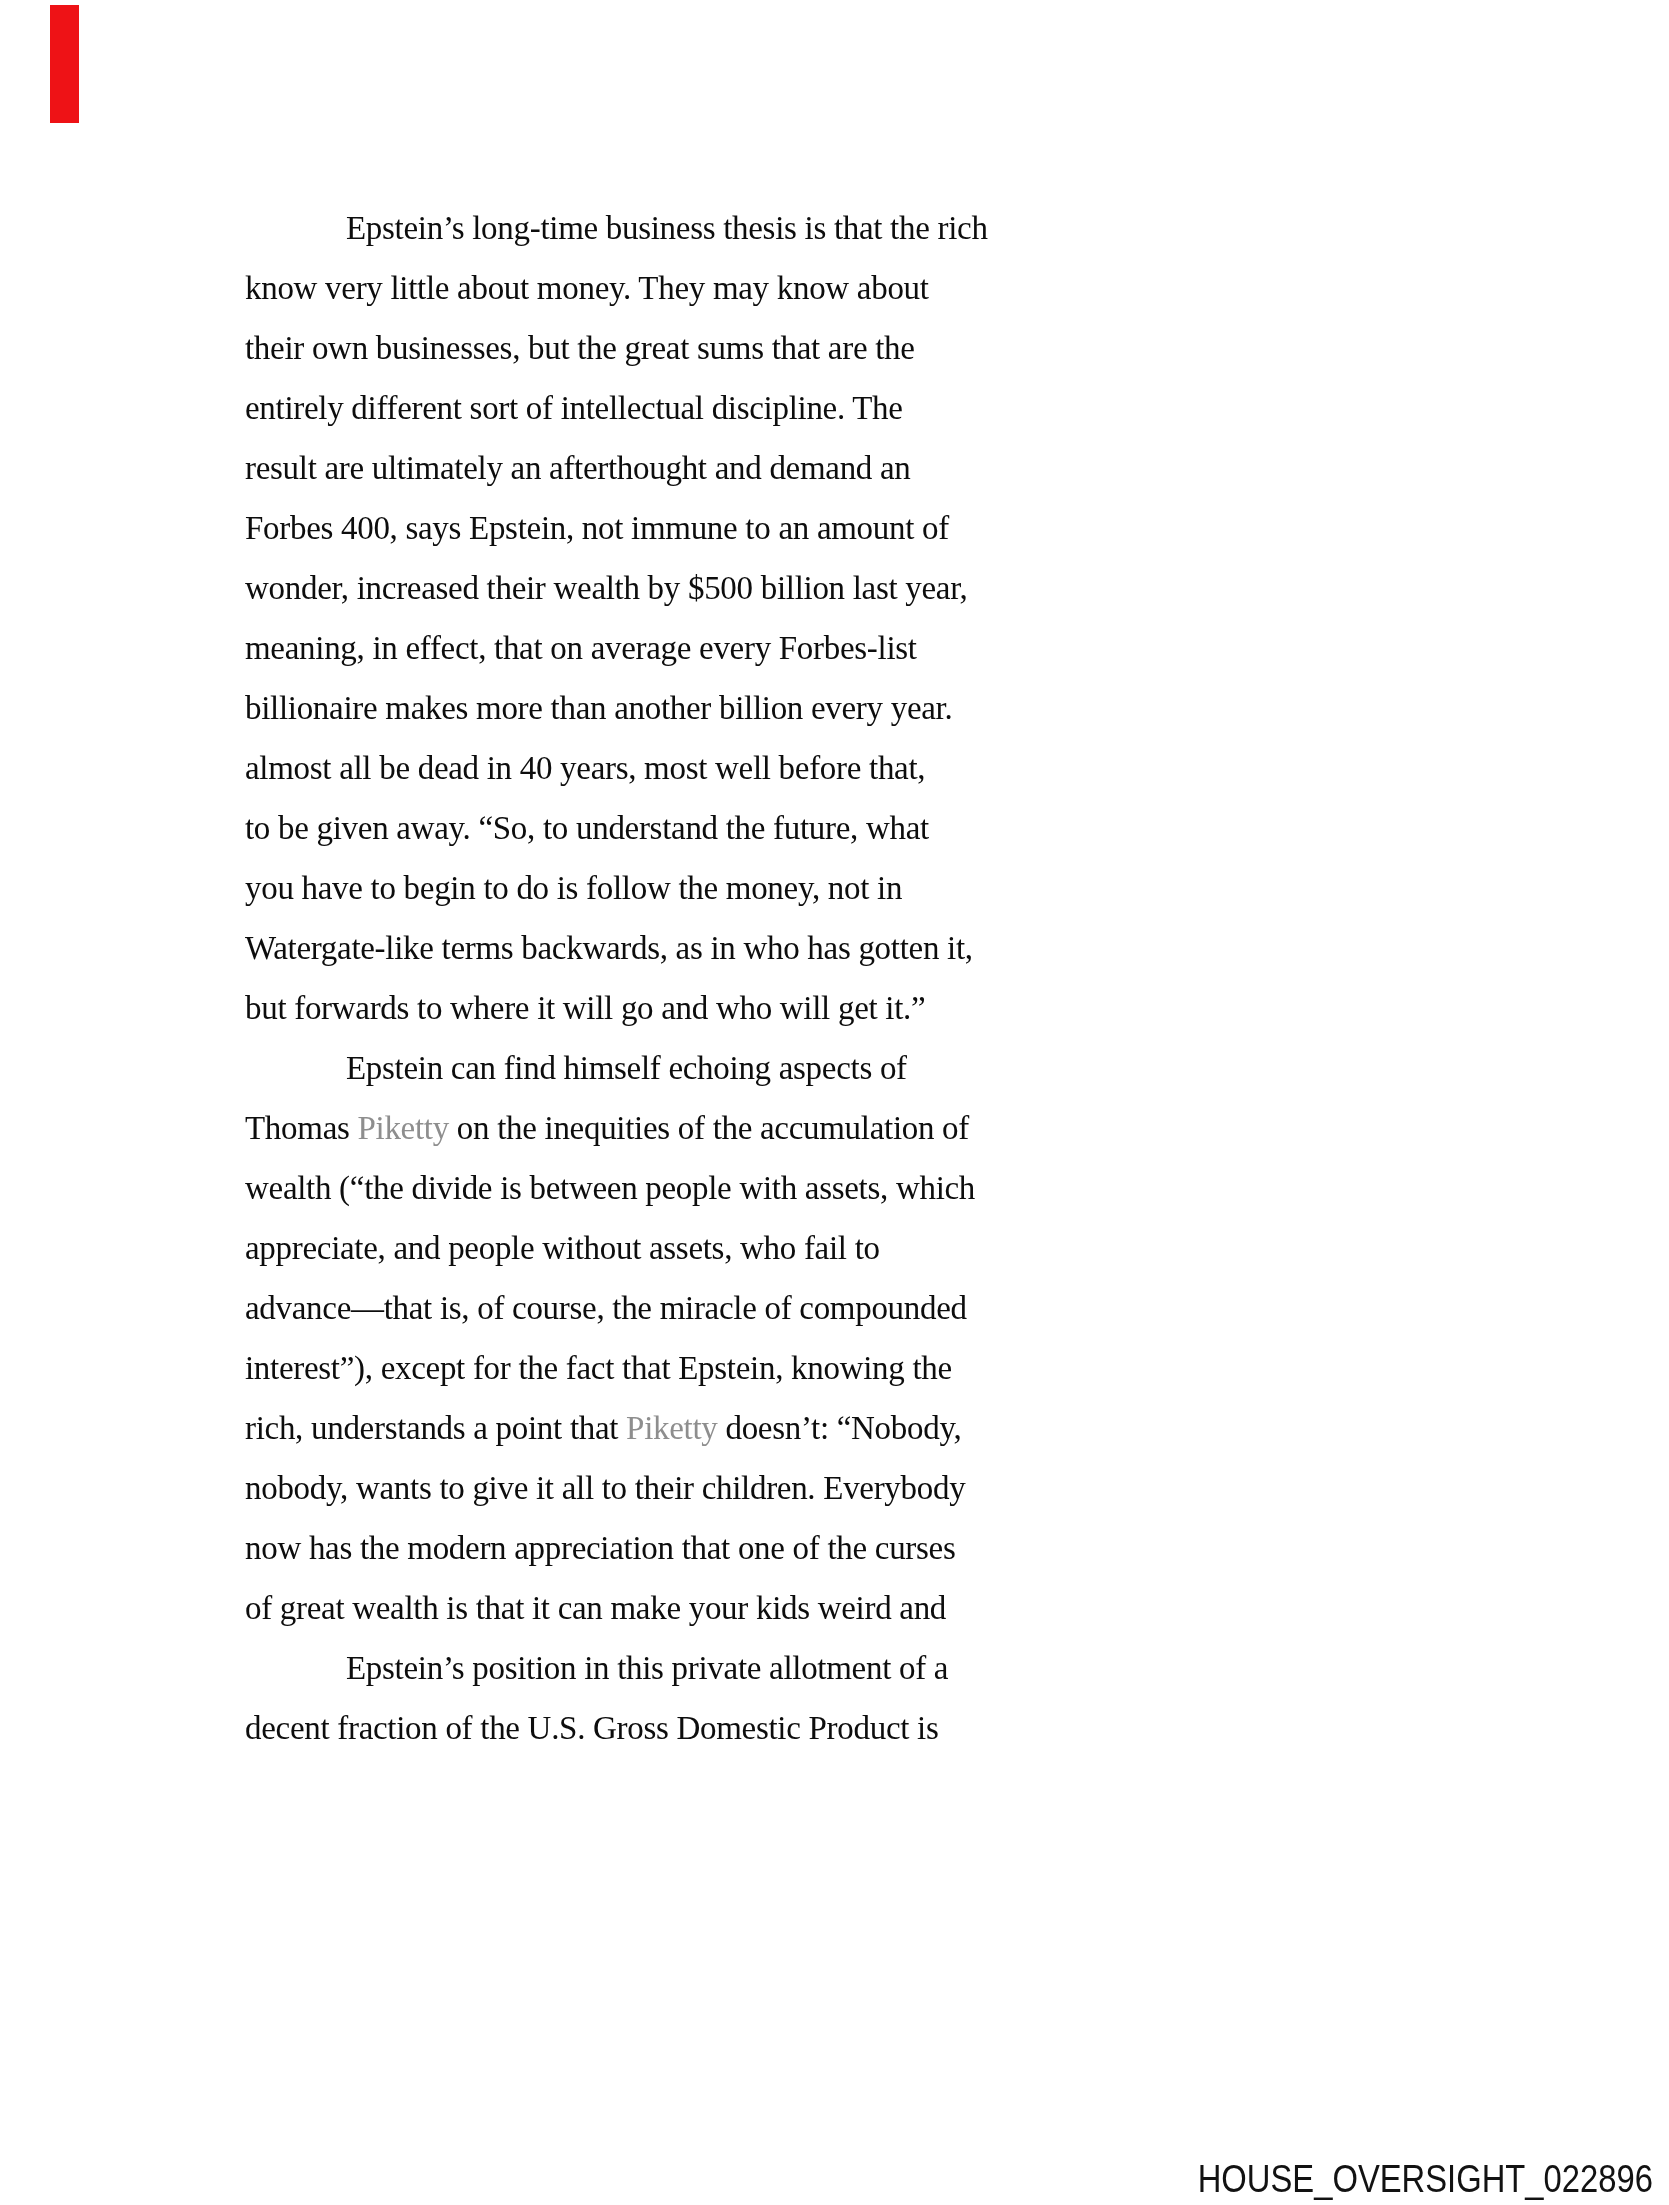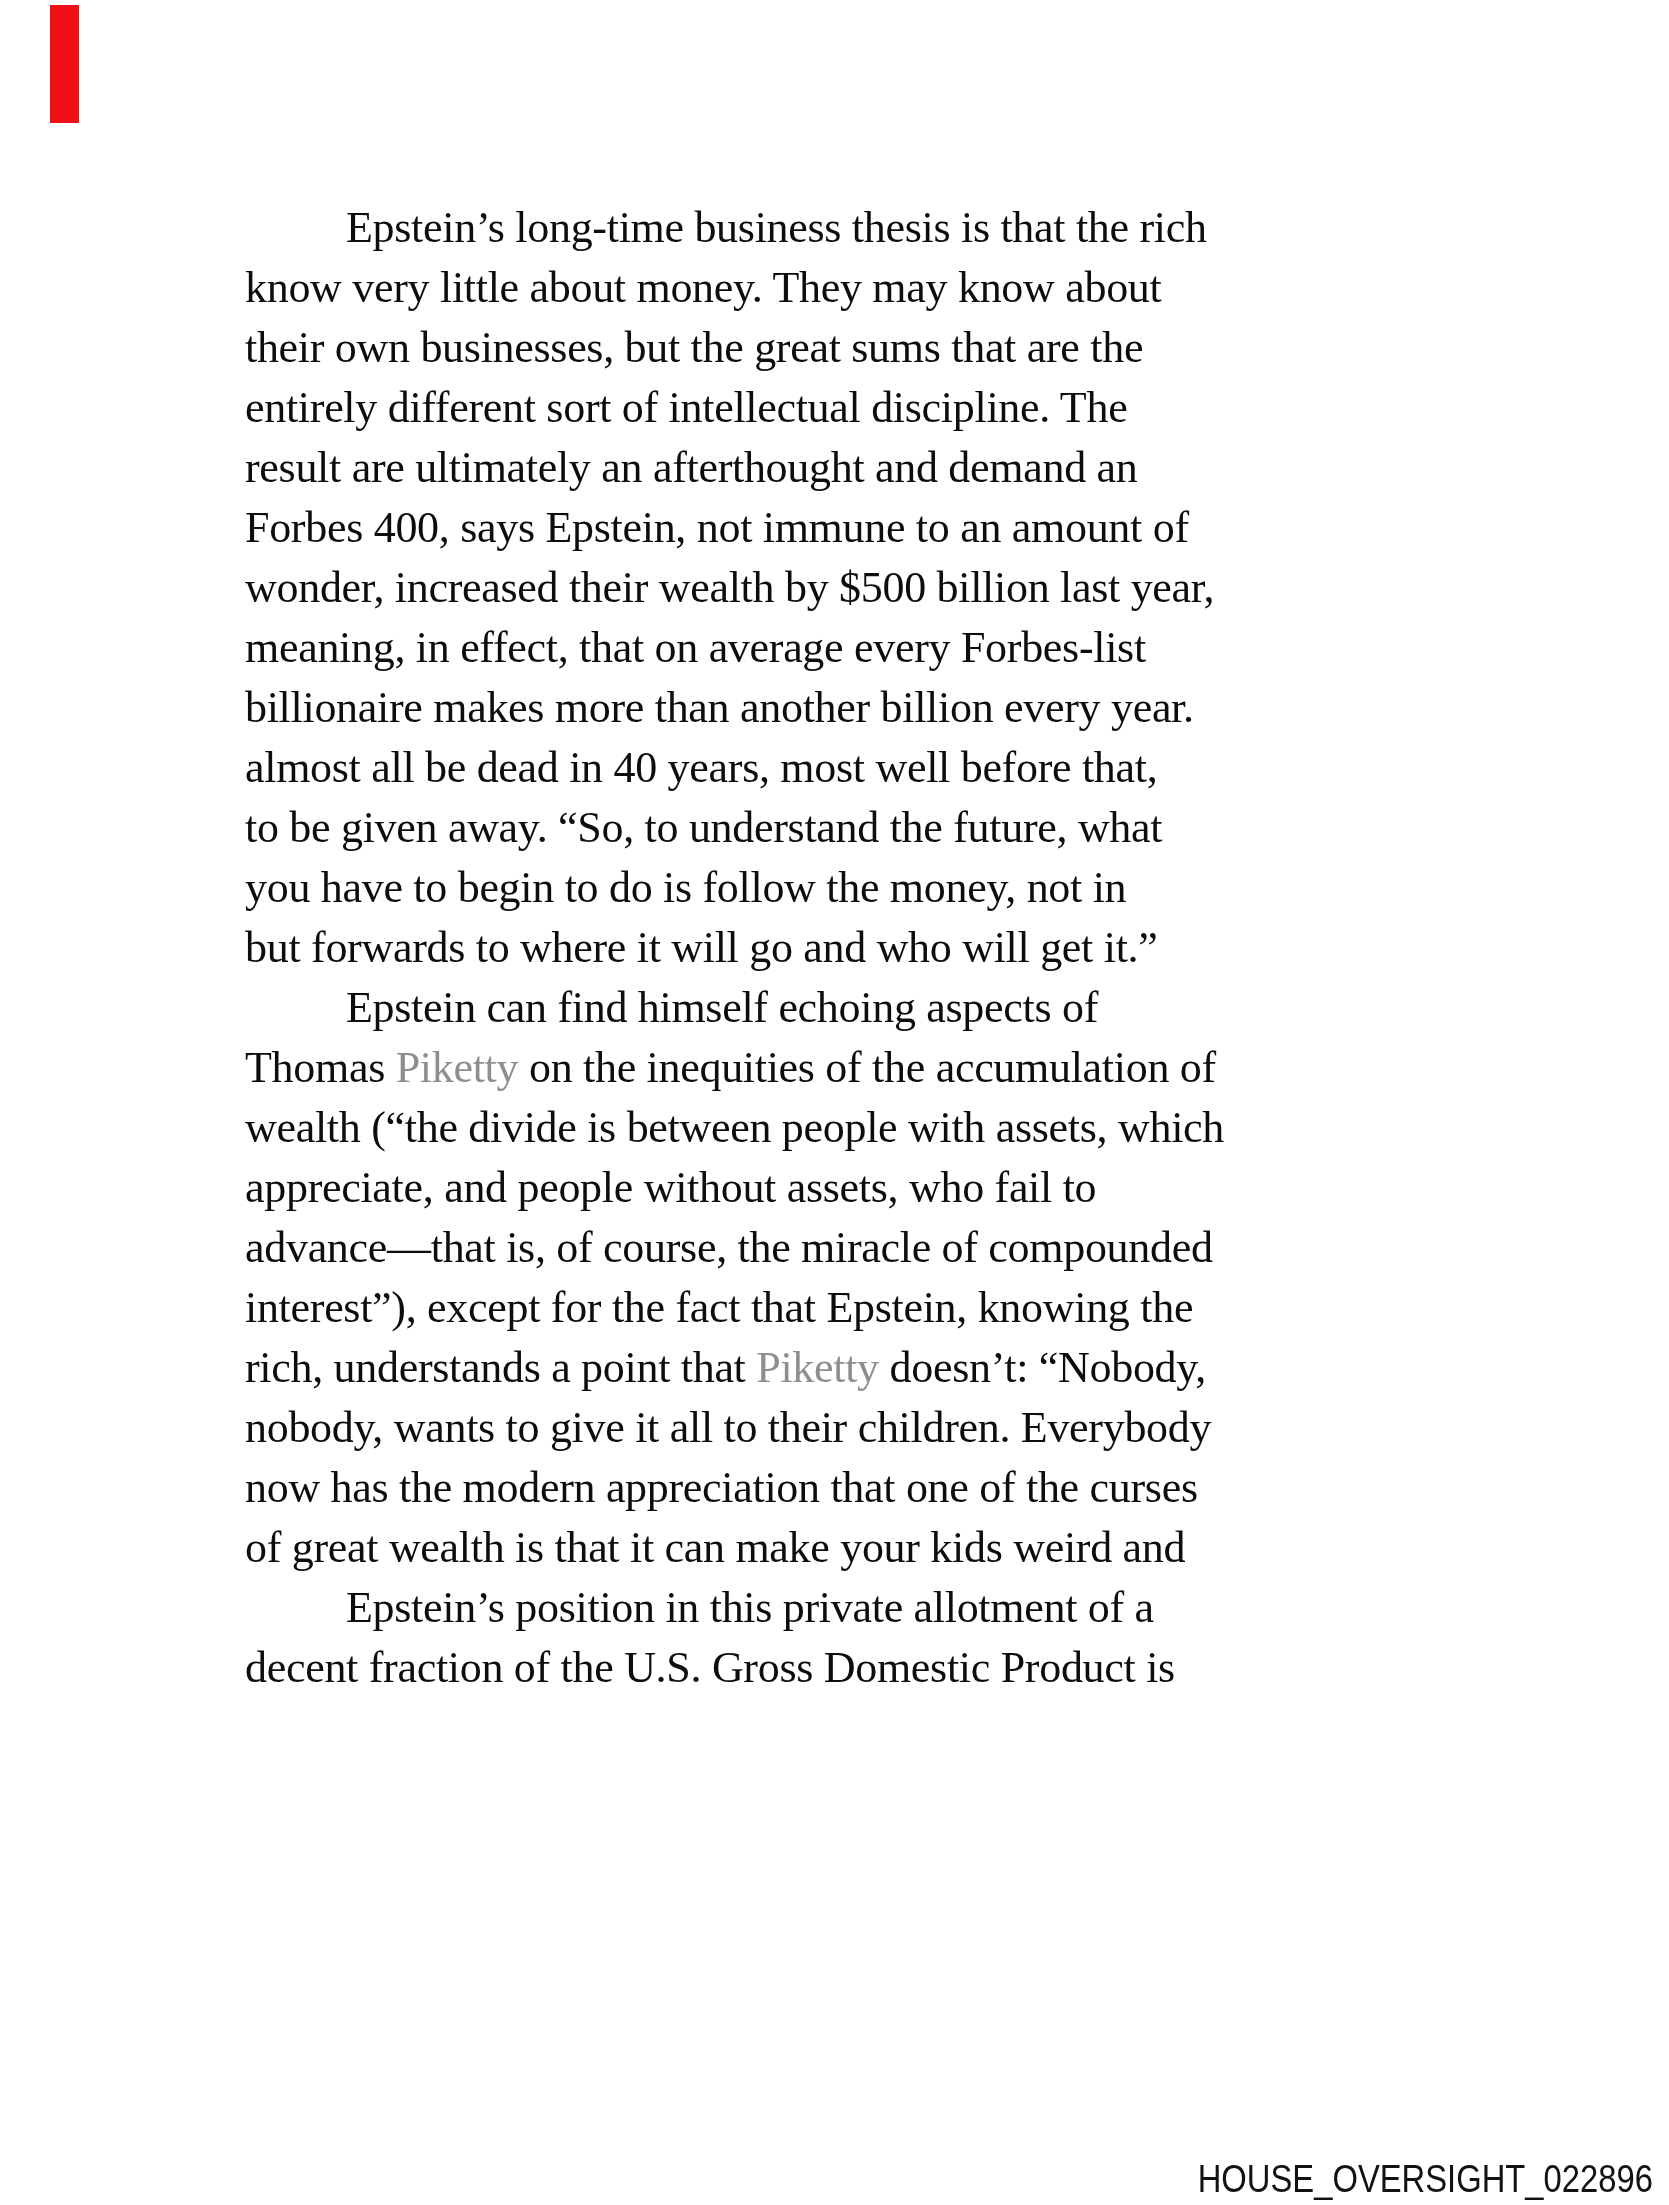--- a/index.html
+++ b/index.html
@@ -21,21 +21,21 @@
     left: 50px;
     top: 5.2px;
     width: 29px;
     height: 118px;
   }
   .text-block {
     position: absolute;
     left: 245px;
     top: 198px;
     width: 1247px;
-    font-size: 44px;
+    font-size: 33px;
     line-height: 60px;
     color: #0d0d0d;
     letter-spacing: -0.3px;
   }
   .line {
     display: block;
     white-space: nowrap;
   }
   .line.indent {
     text-indent: 101px;
@@ -66,20 +66,21 @@
       <div class="line"><span>their own businesses, but the great sums that are the</span></div>
       <div class="line"><span>entirely different sort of intellectual discipline. The</span></div>
       <div class="line"><span>result are ultimately an afterthought and demand an</span></div>
       <div class="line"><span>Forbes 400, says Epstein, not immune to an amount of</span></div>
       <div class="line"><span>wonder, increased their wealth by $500 billion last year,</span></div>
       <div class="line"><span>meaning, in effect, that on average every Forbes-list</span></div>
       <div class="line"><span>billionaire makes more than another billion every year.</span></div>
       <div class="line"><span>almost all be dead in 40 years, most well before that,</span></div>
       <div class="line"><span>to be given away. “So, to understand the future, what</span></div>
       <div class="line"><span>you have to begin to do is follow the money, not in</span></div>
+      <div class="line"><span>Watergate-like terms backwards, as in who has gotten it,</span></div>
       <div class="line"><span>but forwards to where it will go and who will get it.”</span></div>
       <div class="line indent"><span>Epstein can find himself echoing aspects of</span></div>
       <div class="line"><span>Thomas </span><span class="gray">Piketty</span><span> on the inequities of the accumulation of</span></div>
       <div class="line"><span>wealth (“the divide is between people with assets, which</span></div>
       <div class="line"><span>appreciate, and people without assets, who fail to</span></div>
       <div class="line"><span>advance—that is, of course, the miracle of compounded</span></div>
       <div class="line"><span>interest”), except for the fact that Epstein, knowing the</span></div>
       <div class="line"><span>rich, understands a point that </span><span class="gray">Piketty</span><span> doesn’t: “Nobody,</span></div>
       <div class="line"><span class="italic">nobody</span><span>, wants to give it all to their children. Everybody</span></div>
       <div class="line"><span>now has the modern appreciation that one of the curses</span></div>

